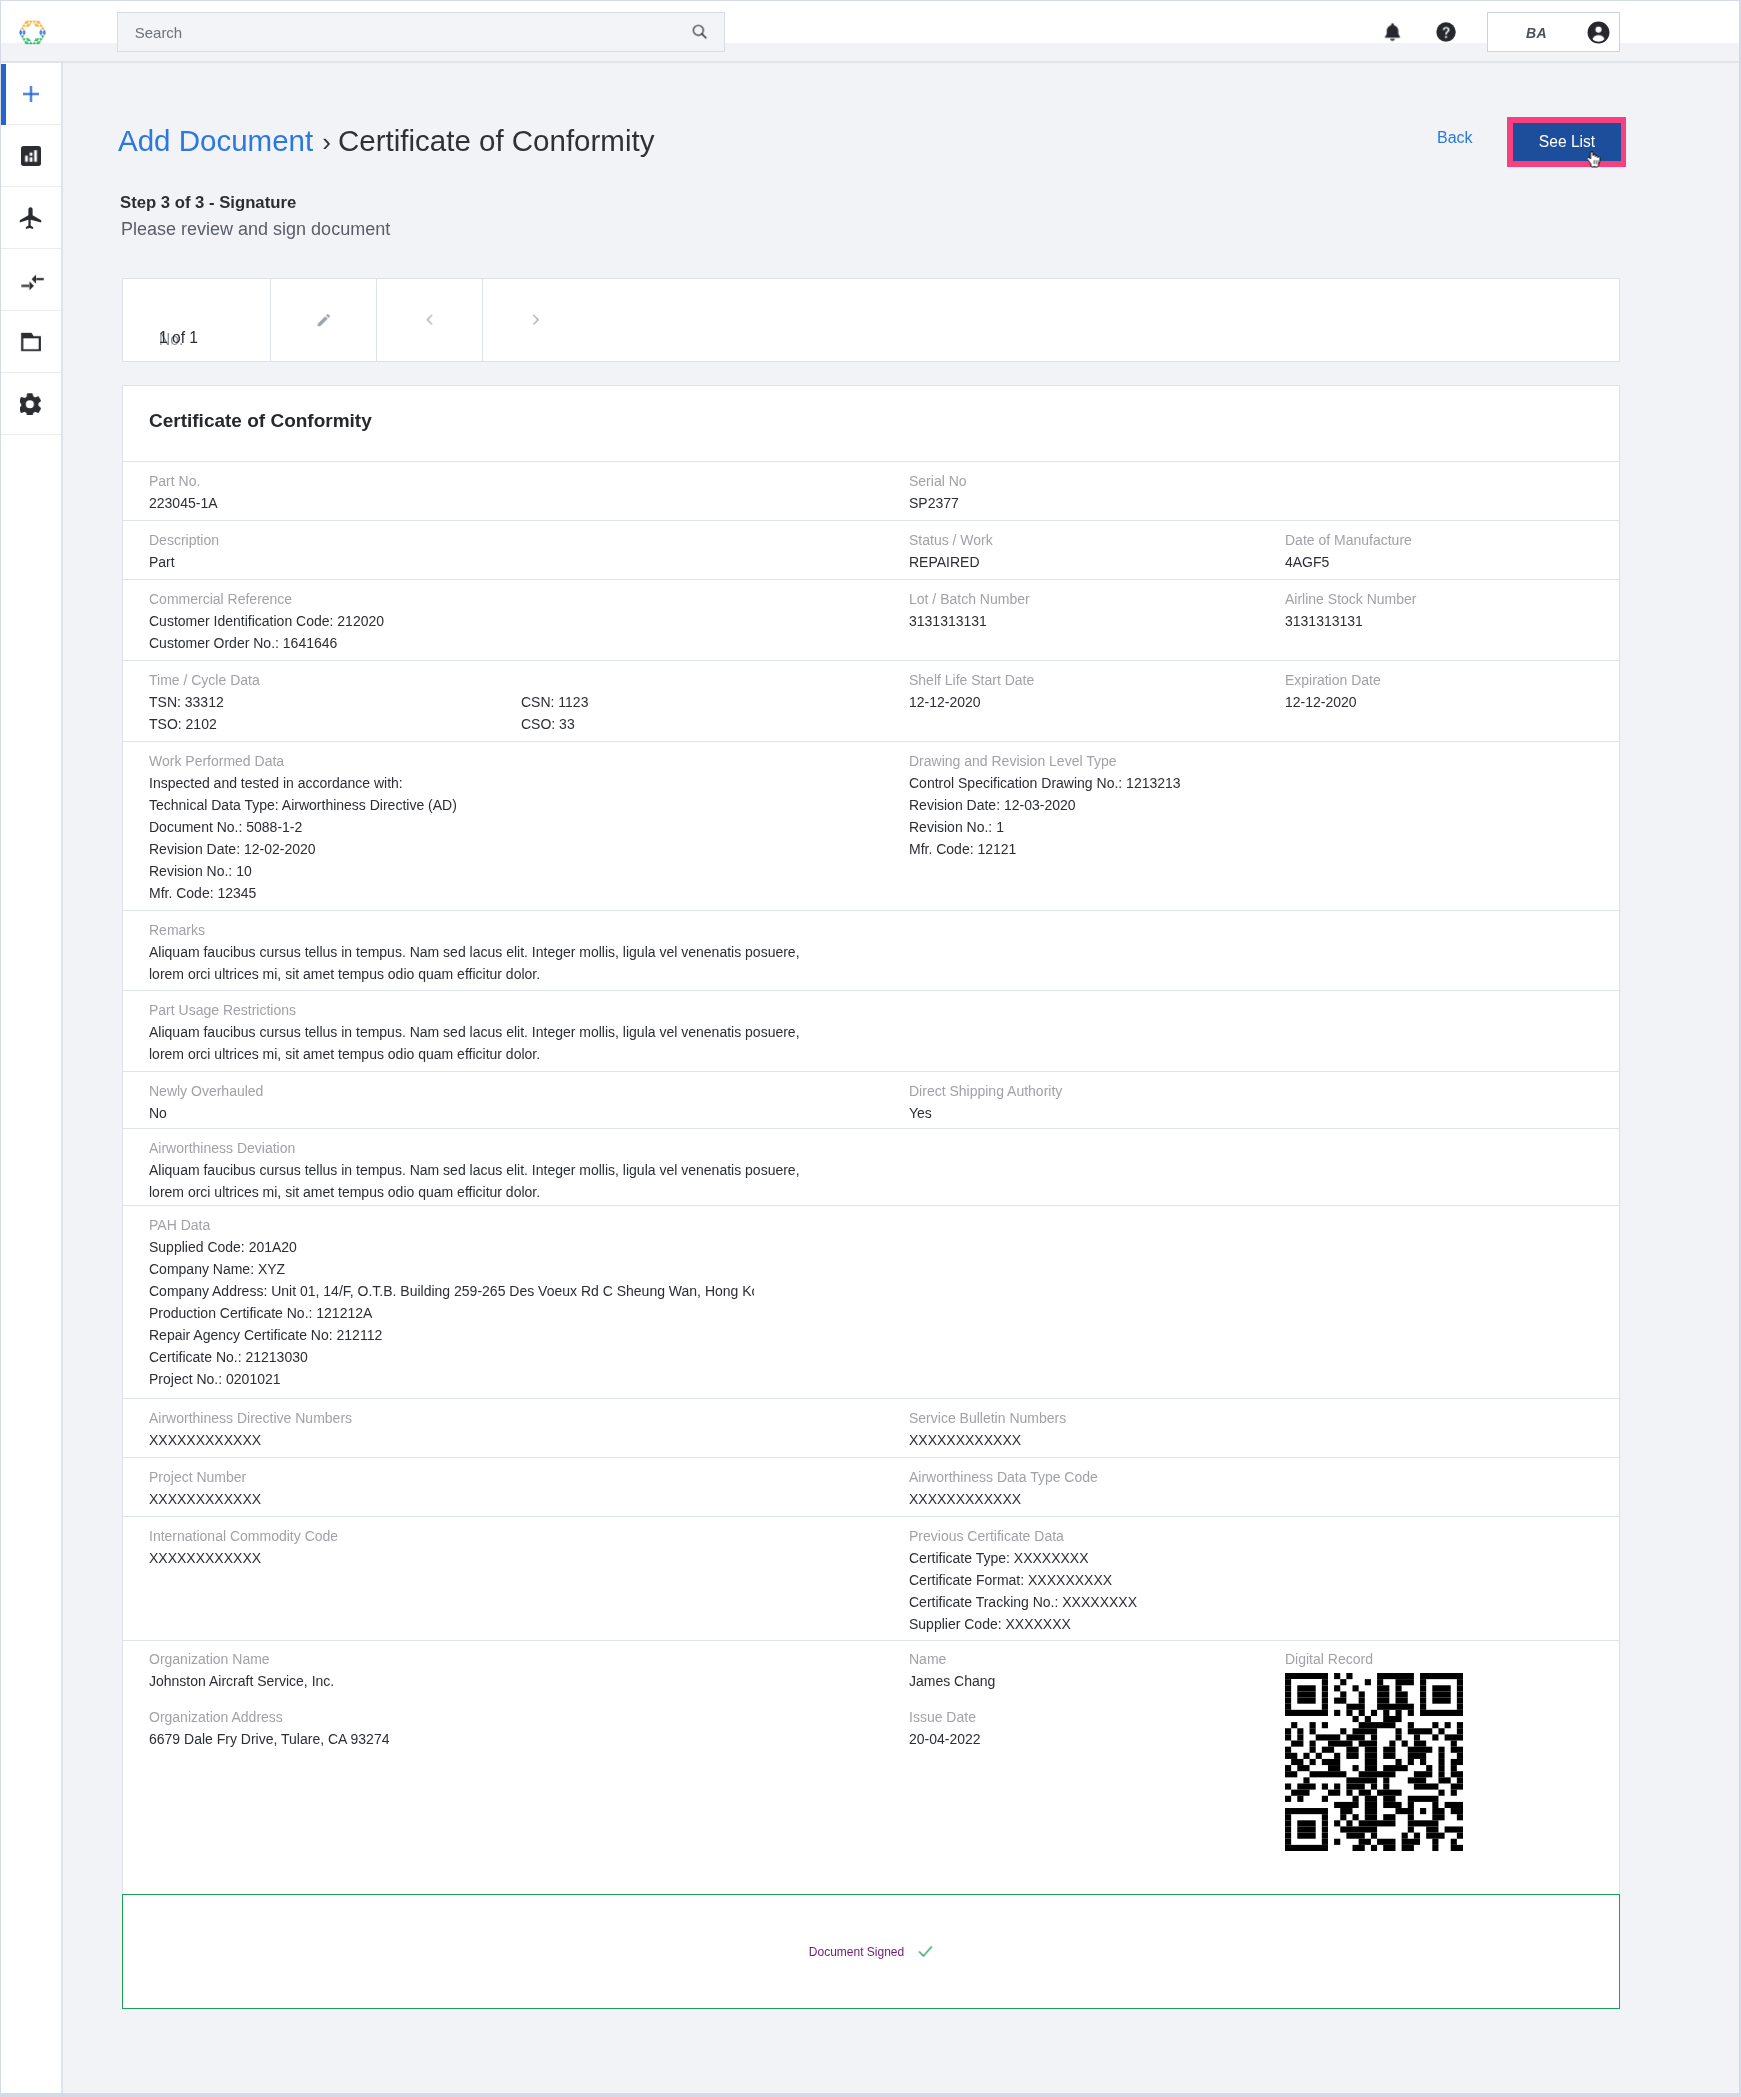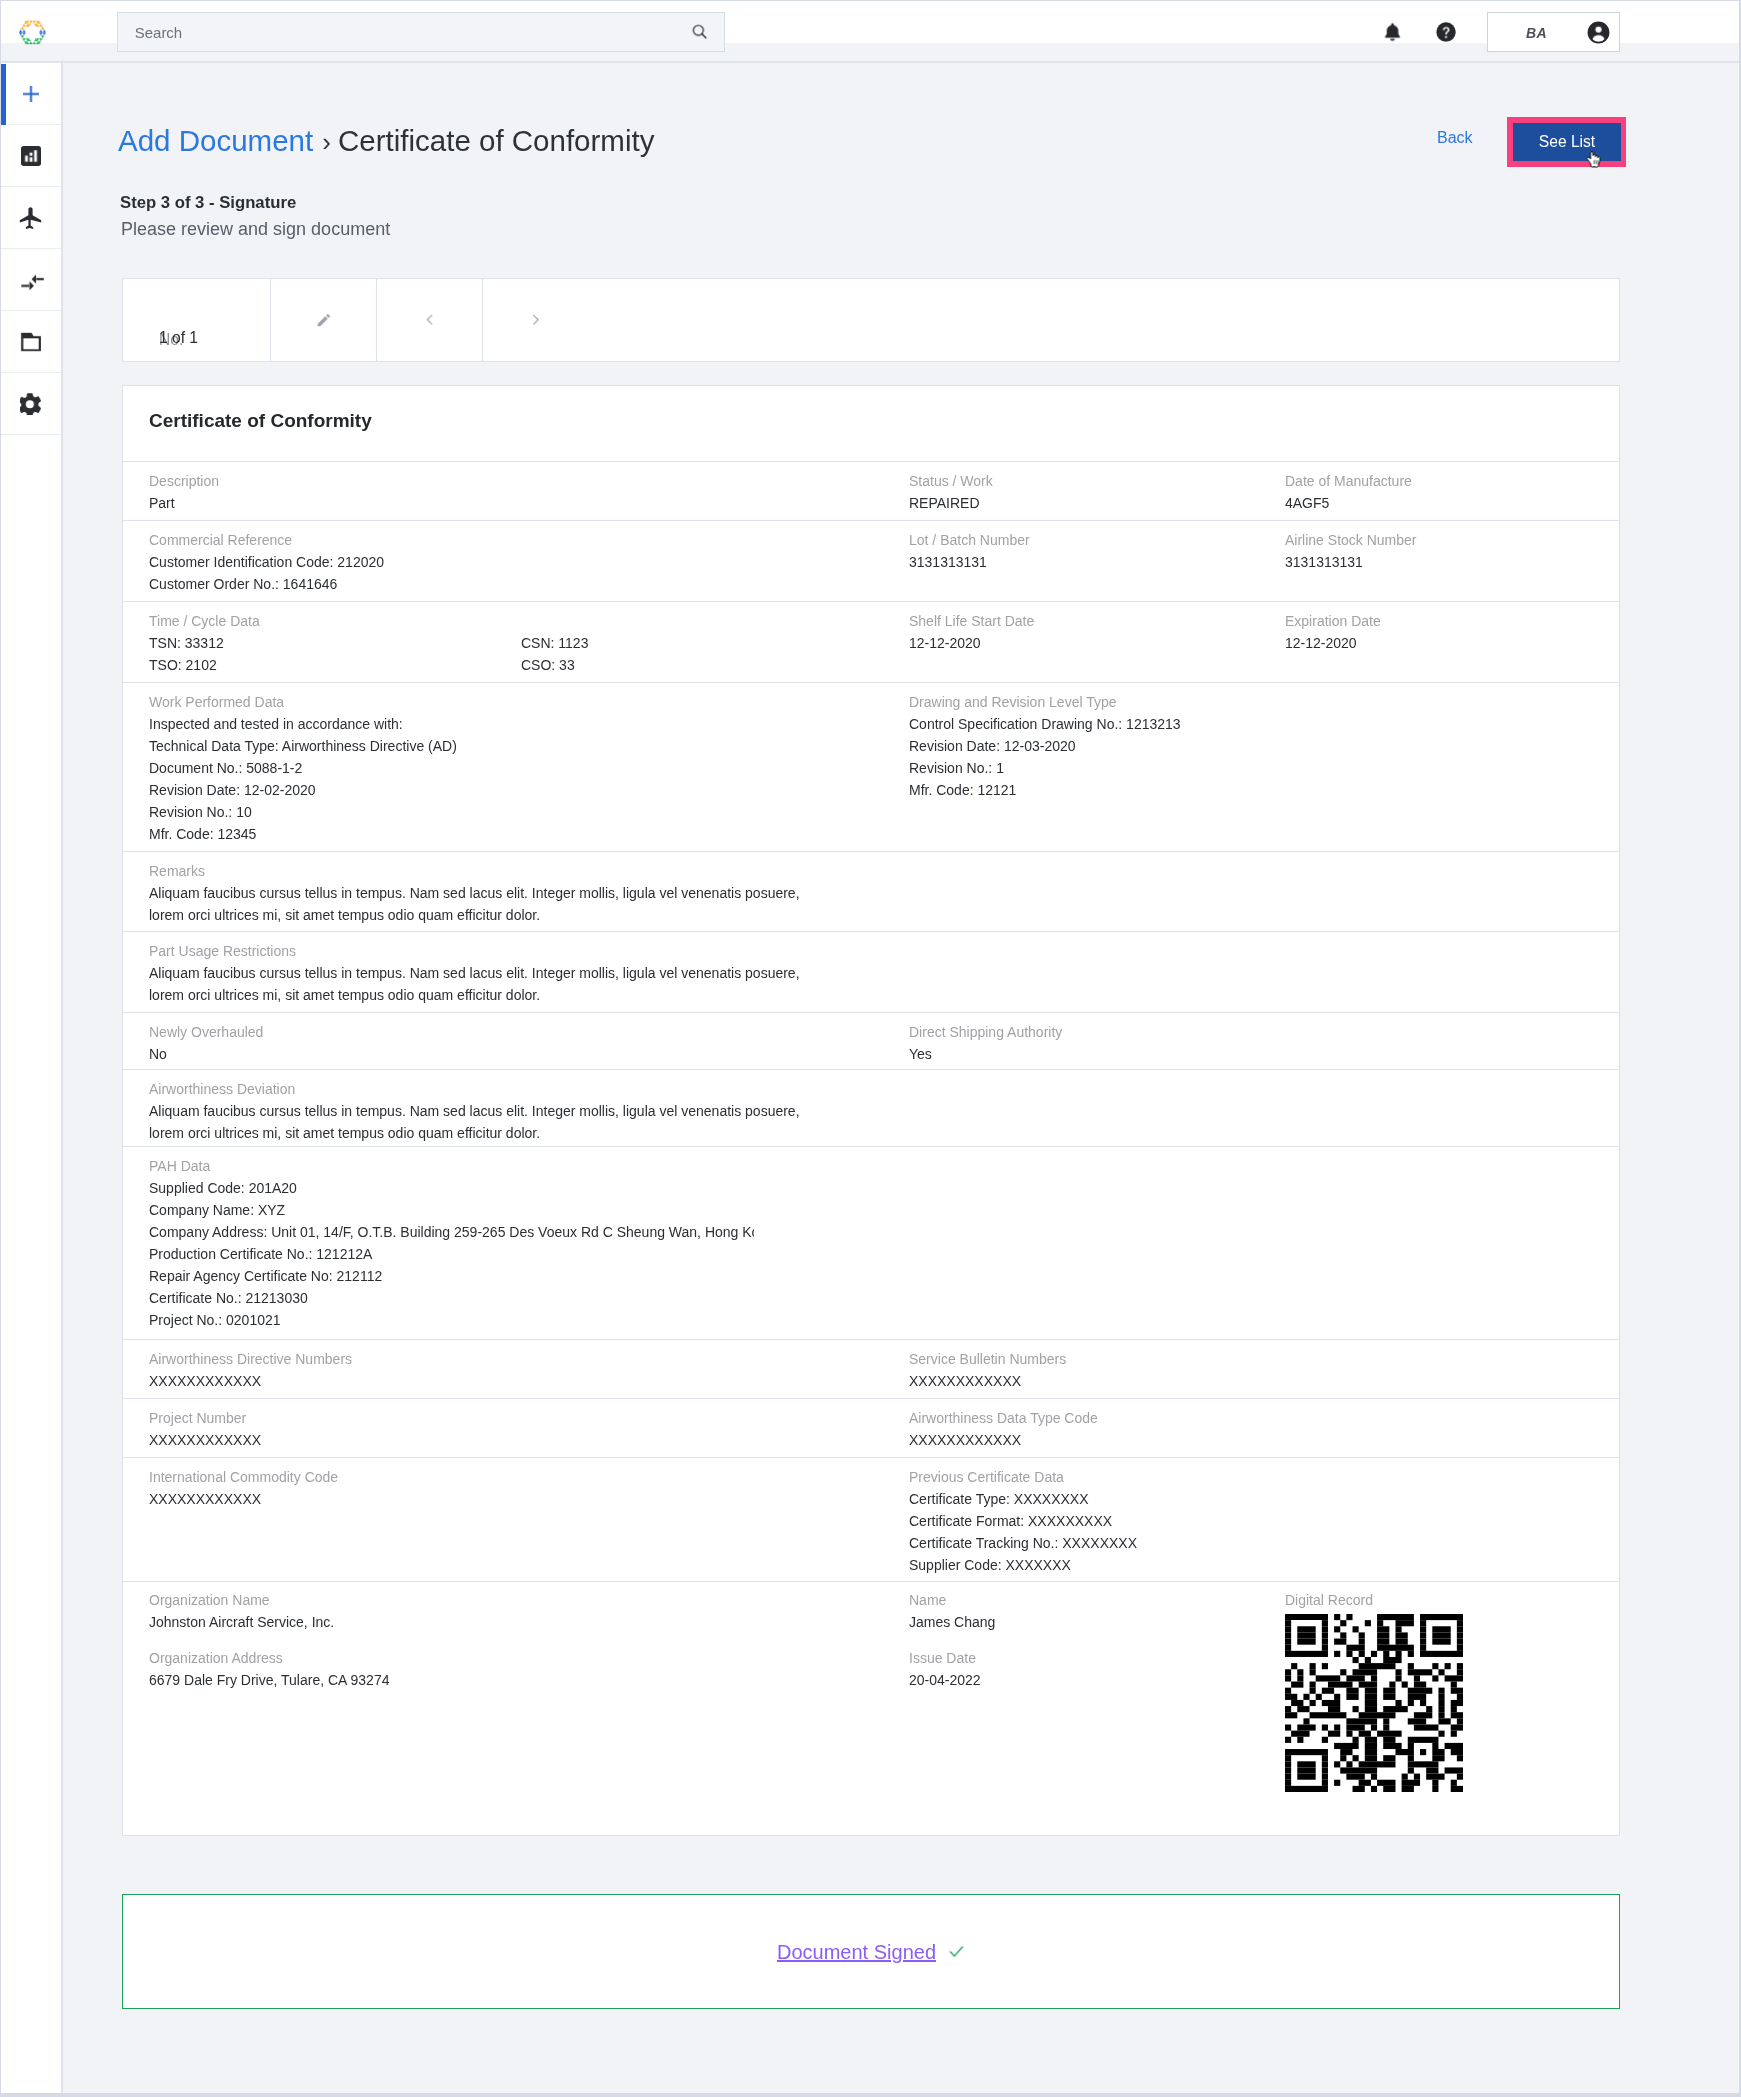--- a/index.html
+++ b/index.html
@@ -84,21 +84,21 @@
   .c1 { left:26px; }
   .c1b { left:398px; }
   .c2 { left:786px; }
   .c3 { left:1162px; }
   .clip { overflow:hidden; }
   .qr { position:absolute; left:1162px; top:32px; width:178px; height:178px; }
 
   
   .signed { position:absolute; left:122px; top:1894px; width:1498px; height:115px; background:#fff;
      border:1.1px solid #19a159; display:flex; align-items:center; justify-content:center; }
-  .signed .txt { font-size:20px; color:#8b5cf6; line-height:1;text-decoration:underline; }
+  .signed .txt { font-size:12px; color:#701a75; line-height:1; }
   .signed .ck { width:16.7px; height:16.7px; margin-left:12.3px; }
 </style>
 </head>
 <body>
 
 <div class="viewport">
 
   <div class="topbar">
     <div class="logo">
         <svg viewBox="0 0 100 100" width="100%" height="100%">
@@ -294,20 +294,34 @@
             <path fill="none" stroke="#9da3ac" stroke-width="2.1" stroke-linecap="round" stroke-linejoin="round" d="M8.4 4.2 16.2 12l-7.8 7.8"></path>
           </svg>
         </span>
       </div>
   </div>
 
   <div class="doccard">
     <div class="doc-head">
       <div class="t">Certificate of Conformity</div>
     </div>
+<div class="drow" style="height:59px">
+        <div class="dcell c1">
+          <div class="dlbl">Part No.</div>
+          <div class="dval">
+            <div>223045-1A</div>
+          </div>
+        </div>
+        <div class="dcell c2">
+          <div class="dlbl">Serial No</div>
+          <div class="dval">
+            <div>SP2377</div>
+          </div>
+        </div>
+      </div>
 <div class="drow" style="height:59px">
         <div class="dcell c1">
           <div class="dlbl">Description</div>
           <div class="dval">
             <div>Part</div>
           </div>
         </div>
         <div class="dcell c2">
           <div class="dlbl">Status / Work</div>
           <div class="dval">

